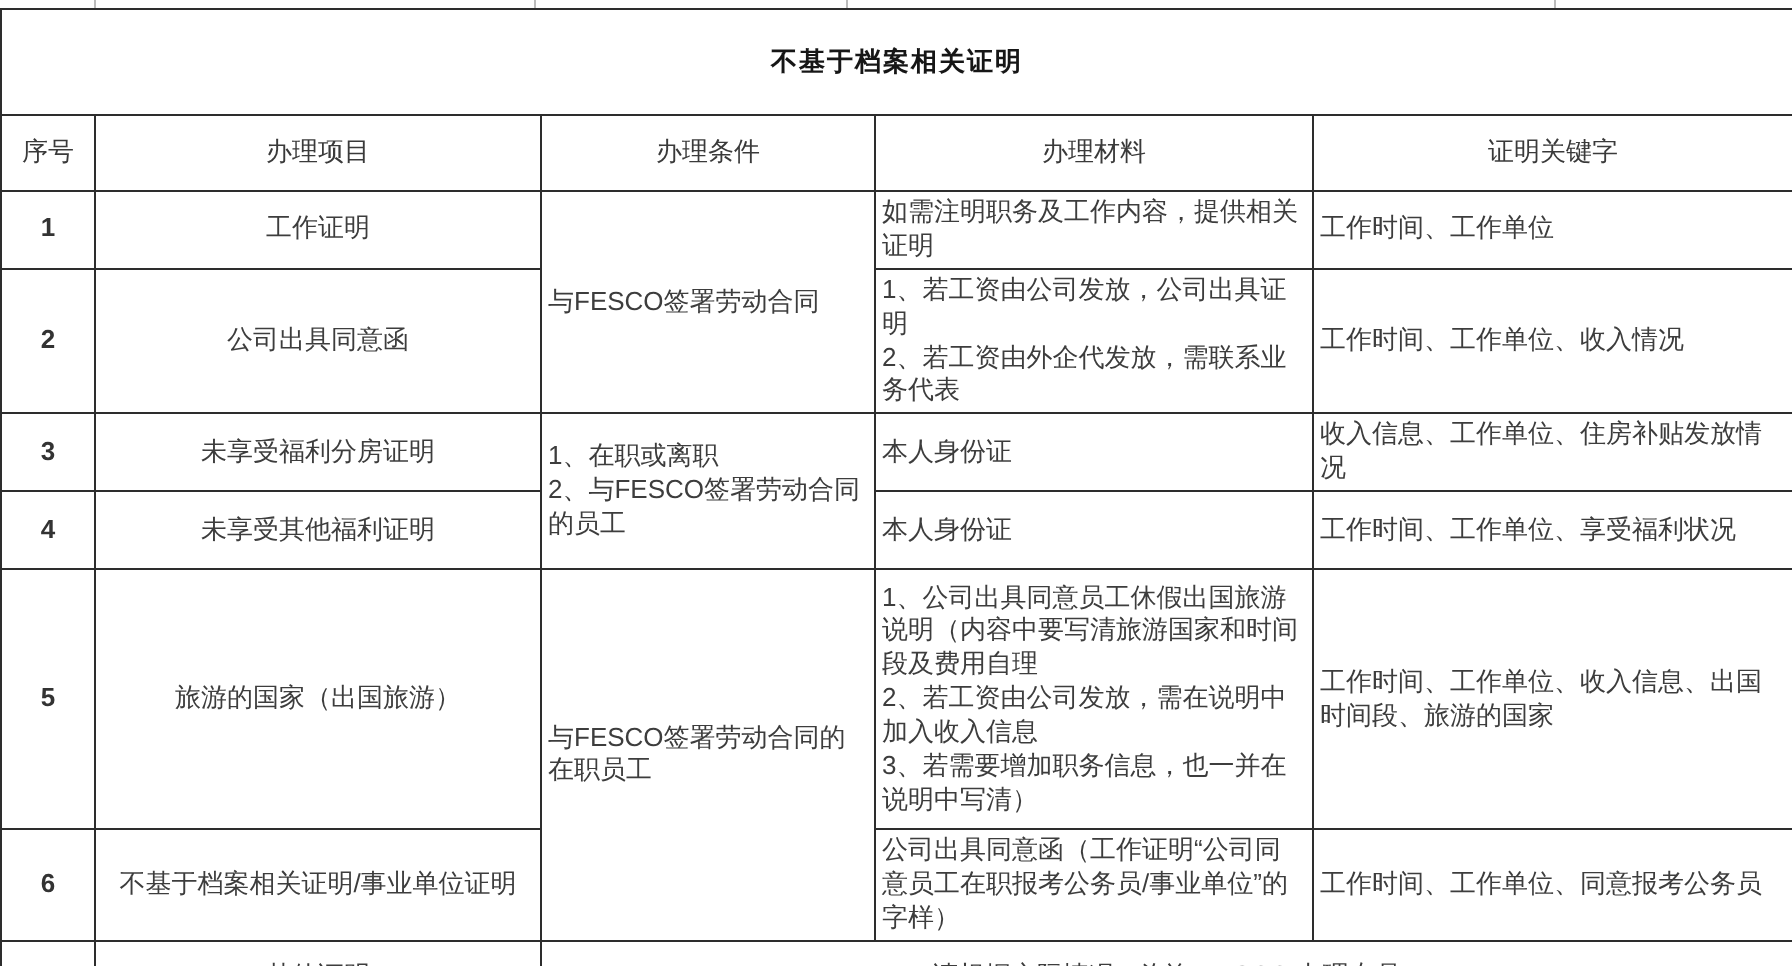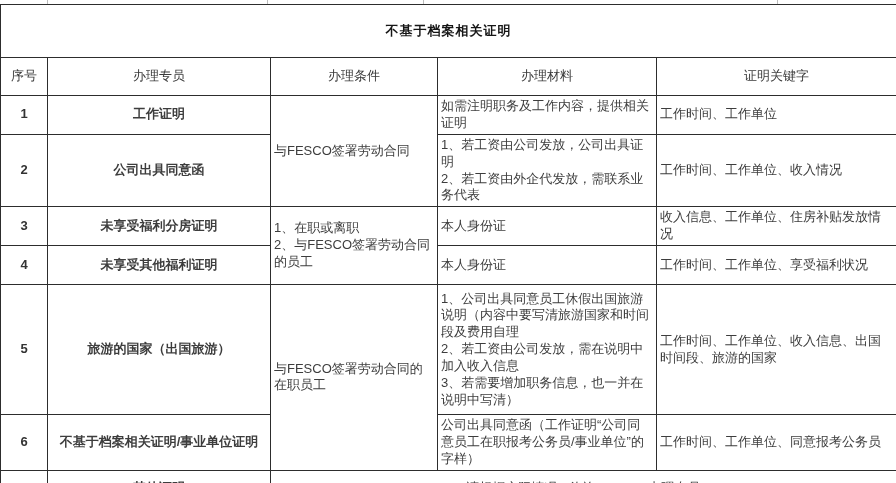--- a/index.html
+++ b/index.html
@@ -63,21 +63,20 @@
     color: #3a3a3a;
   }
   td.num {
     text-align: center;
     font-weight: 700;
     font-size: 15px;
     color: #333333;
   }
   td.item {
     text-align: center;
-    font-weight: bold;
   }
   td.cond, td.mat, td.kw {
     text-align: left;
     padding-left: 6px;
     padding-right: 2px;
     white-space: pre-line;
   }
   td.note {
     text-align: center;
   }
@@ -103,21 +102,21 @@
       <col style="width:240px">
     </colgroup>
 
     <tbody>
         <tr>
       <td class="title-cell" colspan="5">不基于档案相关证明</td>
     </tr>
 
     <tr>
       <th class="hdr">序号</th>
-      <th class="hdr">办理专员</th>
+      <th class="hdr">办理项目</th>
       <th class="hdr">办理条件</th>
       <th class="hdr">办理材料</th>
       <th class="hdr">证明关键字</th>
     </tr>
 
     <tr style="height:38px">
       <td class="num">1</td>
       <td class="item">工作证明</td>
       <td class="cond" rowspan="2">与FESCO签署劳动合同</td>
       <td class="mat">如需注明职务及工作内容，提供相关证明</td>

